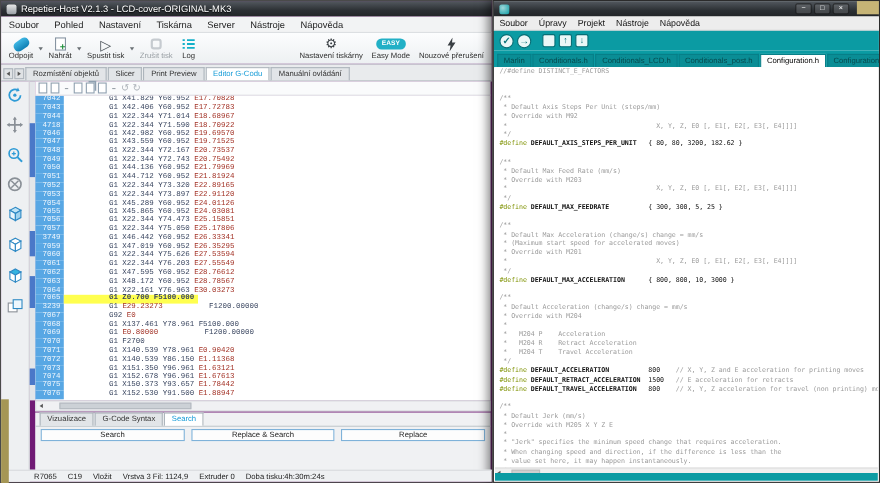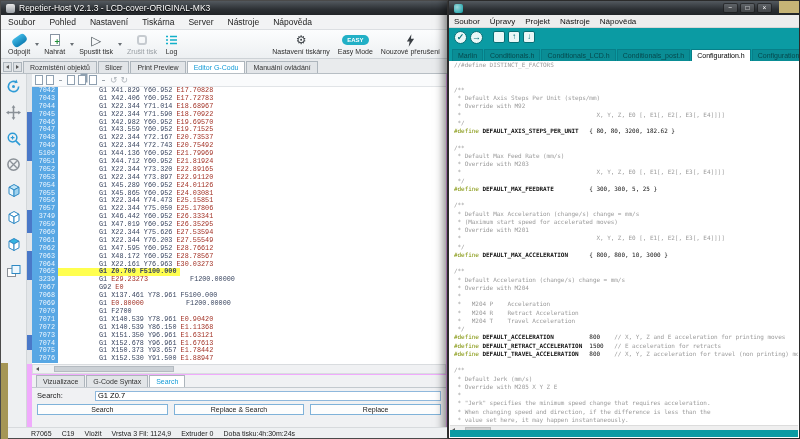--- a/index.html
+++ b/index.html
@@ -12,21 +12,21 @@
   .titlebar { height:14px; background:linear-gradient(#53595f,#2c3034 60%,#222528); color:#fff;
               font-size:8.5px; display:flex; align-items:center; padding:0 5px; gap:4px; }
   .titlebar .ttxt { white-space:nowrap; overflow:hidden; text-shadow:0 1px 1px #000; }
   .app-ico { width:9px; height:9px; border-radius:2px; flex:none; }
   .caption-group { margin-left:auto; display:flex; gap:2px; }
   .cap-btn { width:15px; height:10px; border-radius:2px; background:rgba(255,255,255,.14);
              border:1px solid rgba(0,0,0,.55); color:#fff; font-size:6.5px; line-height:8px;
              text-align:center; }
 
   
-  #win-repetier { left:0; top:0; width:448px; height:439px; background:#f0abfc; border:1px solid #4a4a4a; }
+  #win-repetier { left:0; top:0; width:448px; height:439px; background:#701a75; border:1px solid #4a4a4a; }
 
   .menubar { height:15px; background:#f2f3f4; border-bottom:1px solid #dcdfe2; display:flex; align-items:center; font-size:8.5px; color:#1d1d1d; }
   .menu-item { padding:0 7px; white-space:nowrap; }
 
   .rh-toolbar { height:29px; background:linear-gradient(#fcfdfe,#edf0f2); border-bottom:1px solid #cdd2d6;
                 display:flex; align-items:stretch; padding:0 3px; }
   .tbtn { display:flex; flex-direction:column; align-items:center; justify-content:center; padding:1px 4px; gap:1px;
           font-size:7px; color:#2e2e2e; white-space:nowrap; }
   .tbtn .ic { height:13px; display:flex; align-items:center; justify-content:center; }
   .tbtn.dim { color:#9aa0a5; }
@@ -291,21 +291,21 @@
         <span class="gc-num">7043</span>
         <span class="gc-code"><span class="seg-g">G1 X42.406 Y60.952 </span><span class="seg-e">E17.72783</span></span>
       </div>
 
       <div class="gc-row">
         <span class="gc-num">7044</span>
         <span class="gc-code"><span class="seg-g">G1 X22.344 Y71.014 </span><span class="seg-e">E18.68967</span></span>
       </div>
 
       <div class="gc-row">
-        <span class="gc-num">7045</span>
+        <span class="gc-num">4718</span>
         <span class="gc-code"><span class="seg-g">G1 X22.344 Y71.590 </span><span class="seg-e">E18.70922</span></span>
       </div>
 
       <div class="gc-row">
         <span class="gc-num">7046</span>
         <span class="gc-code"><span class="seg-g">G1 X42.982 Y60.952 </span><span class="seg-e">E19.69570</span></span>
       </div>
 
       <div class="gc-row">
         <span class="gc-num">7047</span>
@@ -316,21 +316,21 @@
         <span class="gc-num">7048</span>
         <span class="gc-code"><span class="seg-g">G1 X22.344 Y72.167 </span><span class="seg-e">E20.73537</span></span>
       </div>
 
       <div class="gc-row">
         <span class="gc-num">7049</span>
         <span class="gc-code"><span class="seg-g">G1 X22.344 Y72.743 </span><span class="seg-e">E20.75492</span></span>
       </div>
 
       <div class="gc-row">
-        <span class="gc-num">5100</span>
+        <span class="gc-num">7050</span>
         <span class="gc-code"><span class="seg-g">G1 X44.136 Y60.952 </span><span class="seg-e">E21.79969</span></span>
       </div>
 
       <div class="gc-row">
         <span class="gc-num">7051</span>
         <span class="gc-code"><span class="seg-g">G1 X44.712 Y60.952 </span><span class="seg-e">E21.81924</span></span>
       </div>
 
       <div class="gc-row">
         <span class="gc-num">7052</span>
@@ -465,24 +465,20 @@
     <span class="hthumb"></span>
   </div>
 
   <div class="rh-bottom">
     <div class="bt-tabs">
 
     <span class="rh-tab">Vizualizace</span>
         <span class="rh-tab">G-Code Syntax</span>
         <span class="rh-tab active">Search</span>
       </div>
-    <div class="srch-row">
-      <span class="srch-label">Search:</span>
-      <input class="srch-input" value="G1 Z0.7" style="">
-    </div>
     <div class="btn-row">
 
     <button class="srch-btn">Search</button>
         <button class="srch-btn">Replace &amp; Search</button>
         <button class="srch-btn">Replace</button>
       </div>
   </div>
 
   <div class="rh-status">
 

